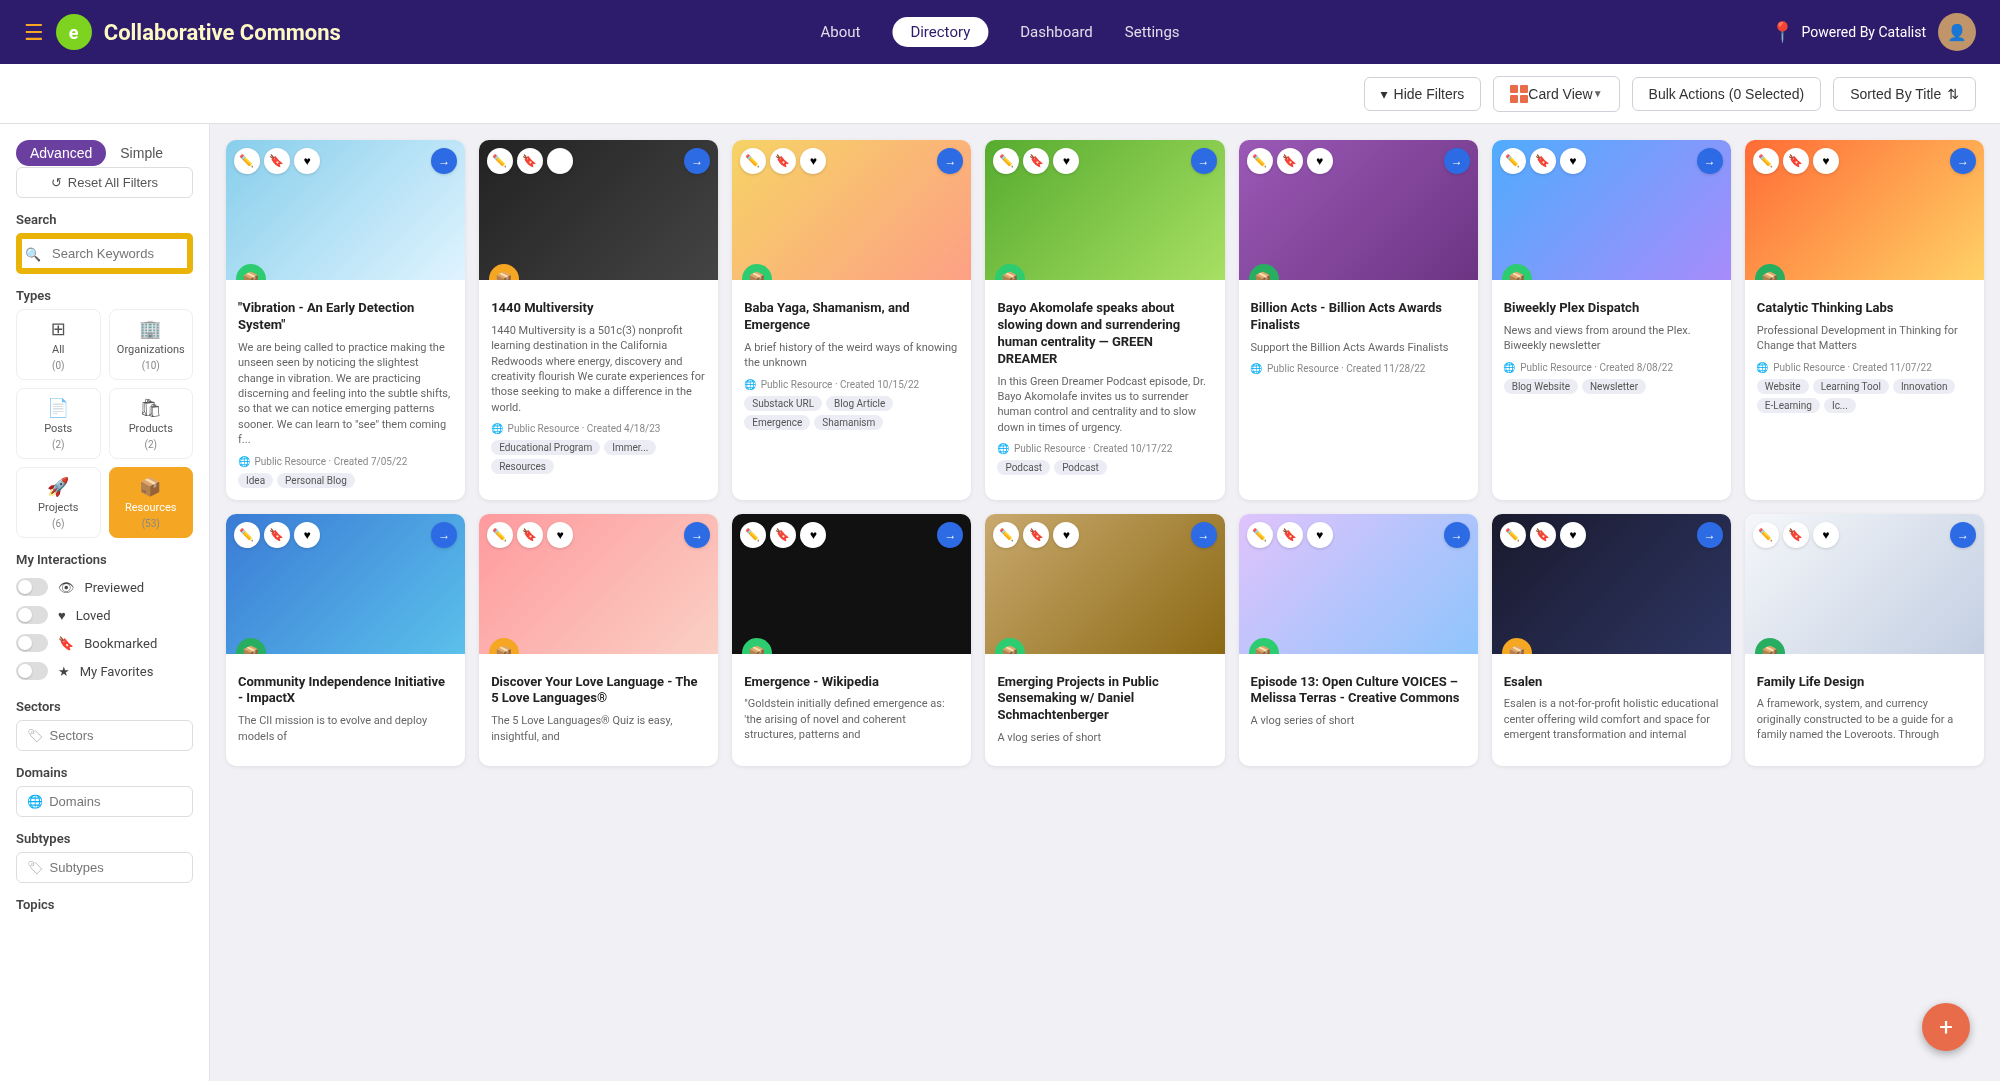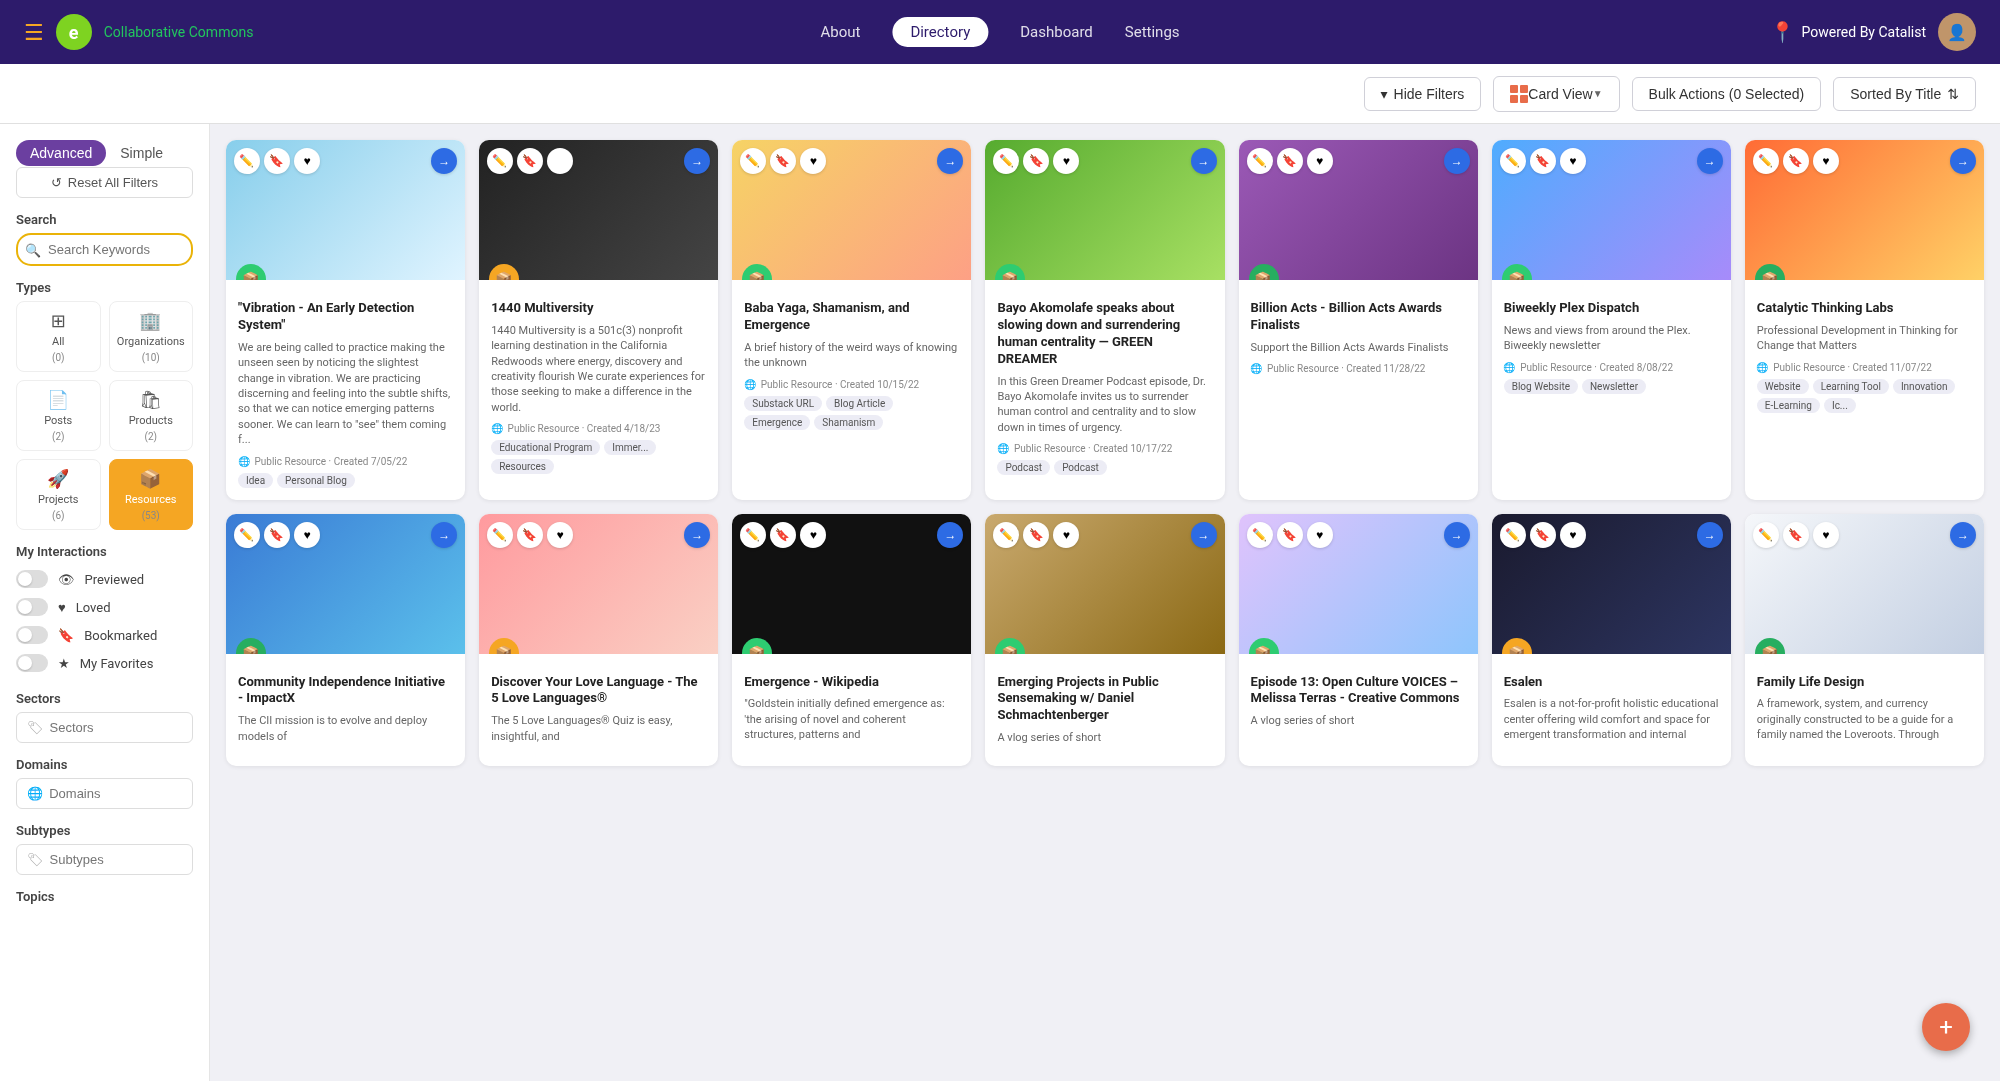--- a/index.html
+++ b/index.html
@@ -21,21 +21,21 @@
       flex: 1;
     }
     .hamburger-icon { color: #f5a623; font-size: 22px; cursor: pointer; }
     .logo-circle {
       width: 36px; height: 36px;
       background: #7ed321;
       border-radius: 50%;
       display: flex; align-items: center; justify-content: center;
       font-weight: bold; color: white; font-size: 18px;
     }
-    .header-title { color: #22c55e; font-size: 14px; font-weight: 400; }
+    .header-title { color: #fef9c3; font-size: 22px; font-weight: 700; }
     .header-nav {
       display: flex;
       align-items: center;
       gap: 32px;
       position: absolute;
       left: 50%;
       transform: translateX(-50%);
     }
     .nav-item { color: rgba(255,255,255,0.85); font-size: 15px; cursor: pointer; text-decoration: none; }
     .nav-item.active {
@@ -139,22 +139,22 @@
       font-weight: 600;
       margin: 14px 0 6px;
     }
     .search-input-wrap {
       position: relative;
       margin-bottom: 10px;
     }
     .search-input-wrap input {
       width: 100%;
       padding: 7px 10px 7px 30px;
-      border: 2px solid #eab308;
-      border-radius: 15px;
+      border: 6px solid #eab308;
+      border-radius: 5px;
       font-size: 13px;
       color: #888;
       outline: none;
     }
     .search-icon-inner {
       position: absolute;
       left: 9px; top: 50%;
       transform: translateY(-50%);
       color: #aaa;
       font-size: 13px;

